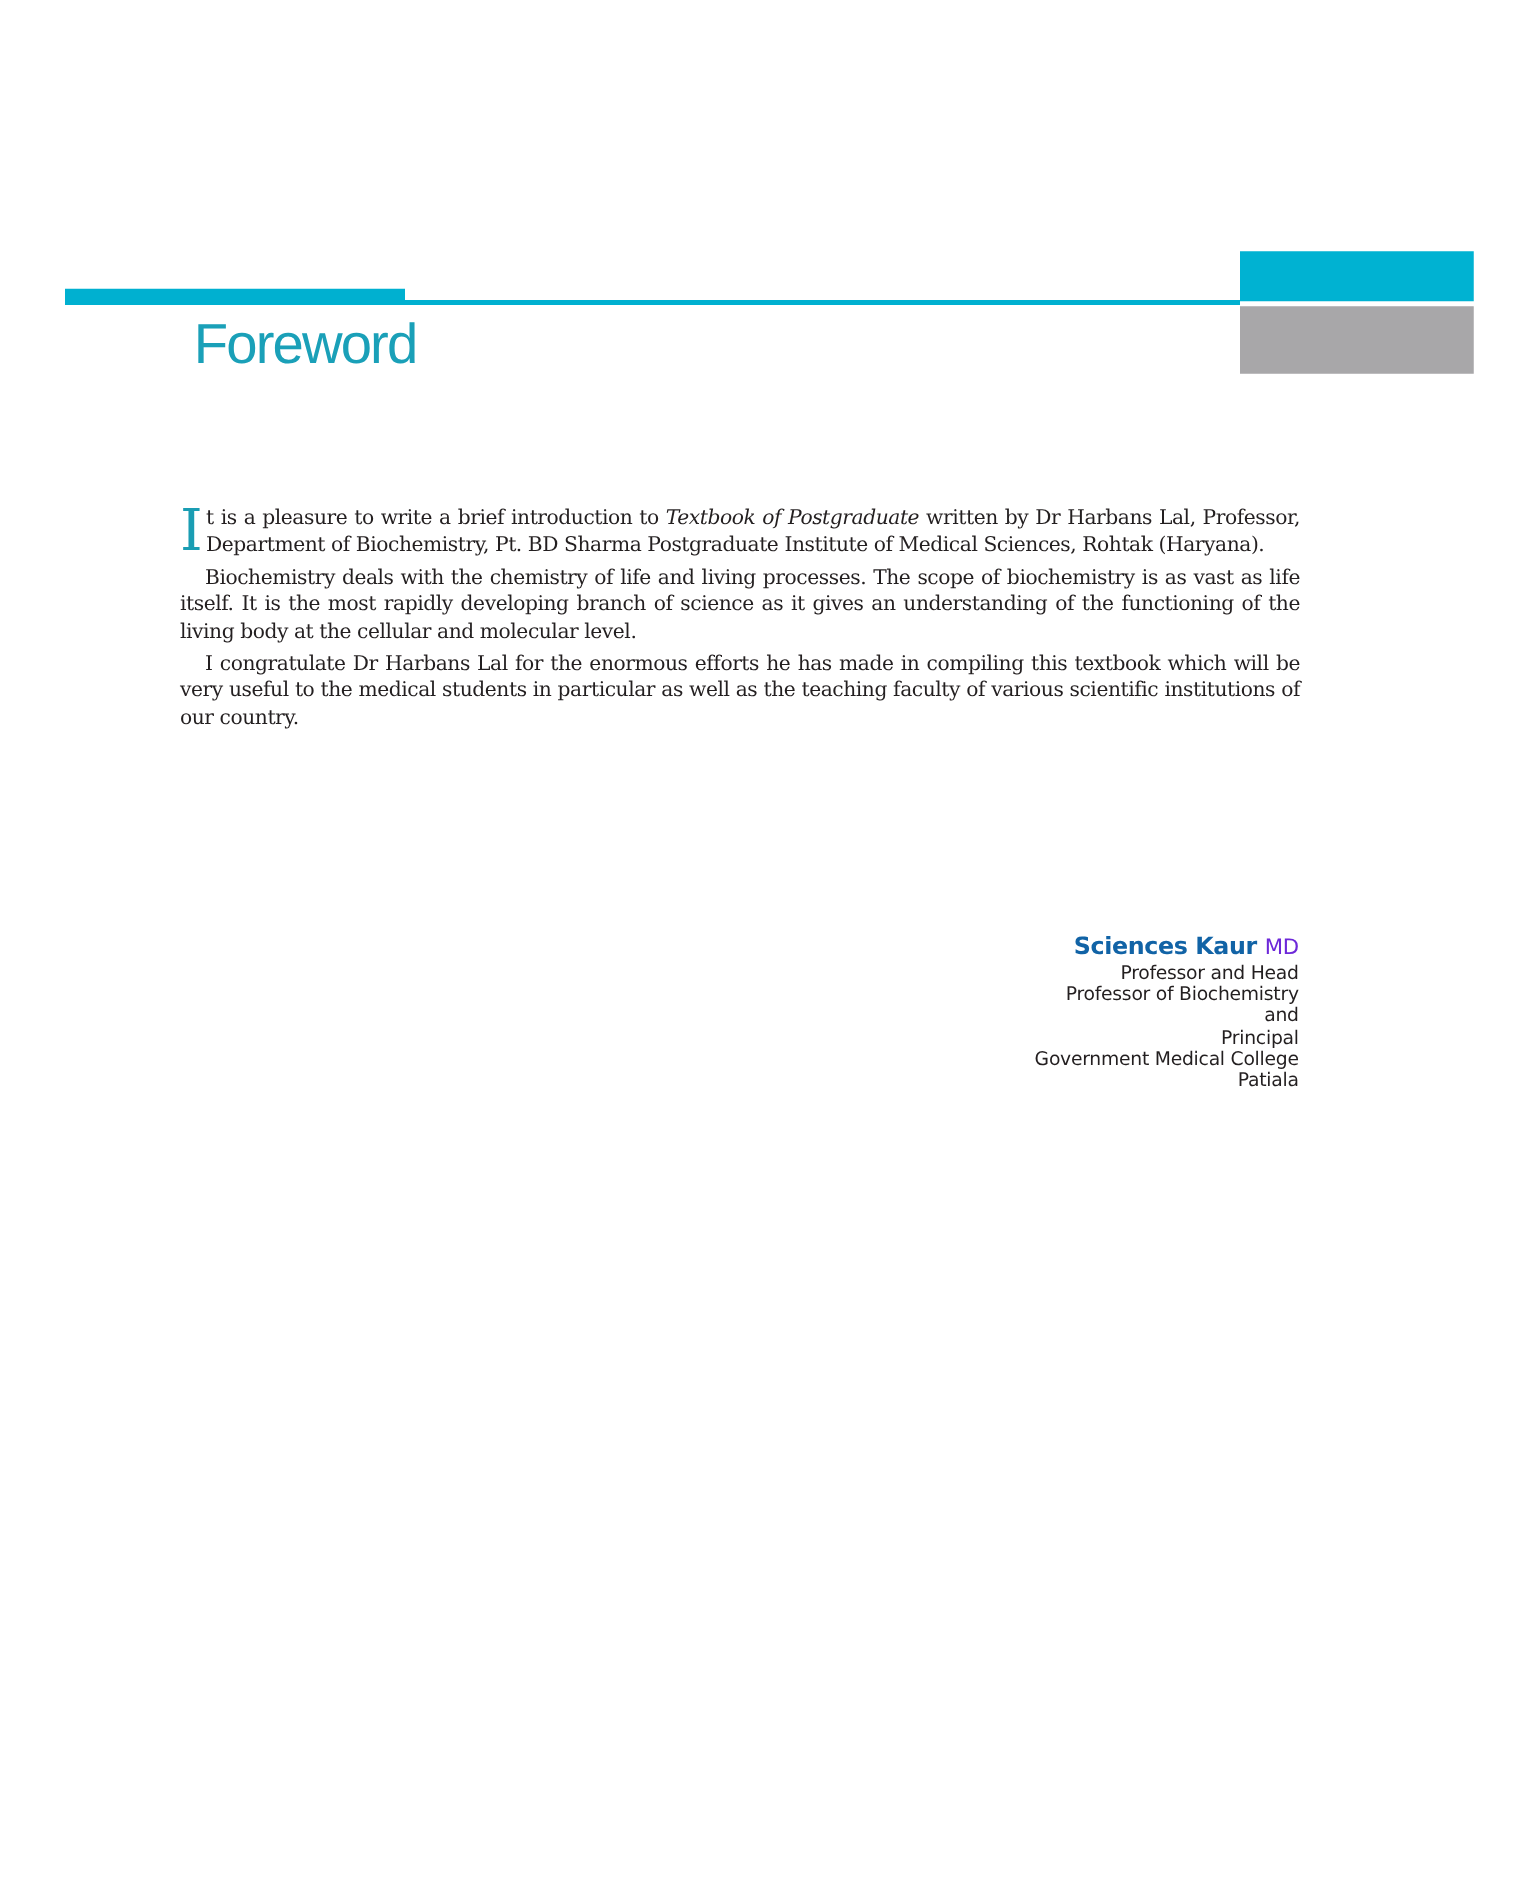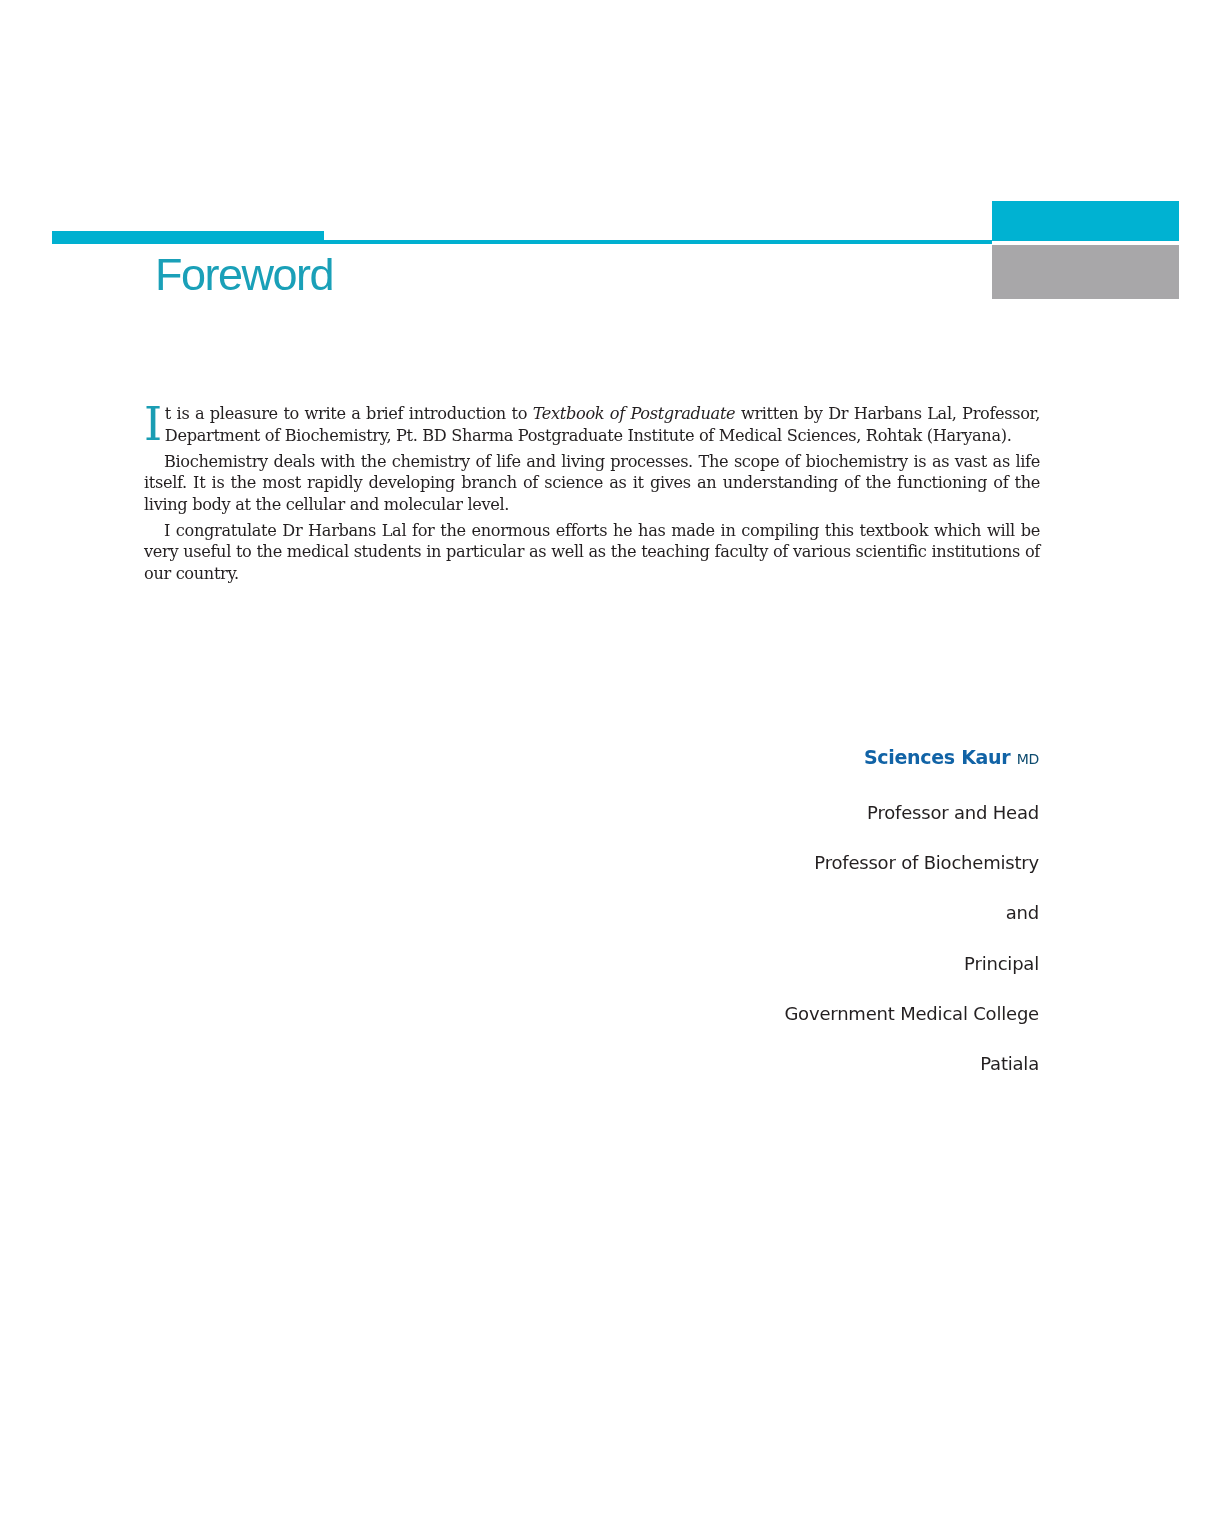--- a/index.html
+++ b/index.html
@@ -9,22 +9,22 @@
     .cyan-box { position: absolute; left: 992px; top: 201px; width: 187px; height: 40px; background: #00b2d2; }
     .gray-box { position: absolute; left: 992px; top: 245px; width: 187px; height: 54px; background: #a8a7a9; }
     .title { position: absolute; left: 155px; top: 252px; margin: 0; font-family: Liberation Sans, sans-serif; font-weight: normal; font-size: 45px; letter-spacing: -1.5px; color: #1aa0b8; line-height: 1; }
     .body-text { position: absolute; left: 144px; top: 403px; width: 896px; font-family: "DejaVu Serif", serif; font-size: 16.2px; line-height: 21.5px; color: #231f20; text-align: justify; letter-spacing: -0.35px; }
     .body-text p { margin: 0 0 4.5px 0; text-indent: 20px; }
     .body-text p.first { text-indent: 0; }
     .dropcap { float: left; font-family: "DejaVu Serif", serif; font-size: 46px; line-height: 38px; color: #1a9db3; margin: 2px 3px 0 0; padding: 0; }
     .body-text em { font-style: italic; }
     .signature { position: absolute; right: 175px; top: 745px; text-align: right; font-family: "DejaVu Sans", sans-serif; color: #231f20; }
     .sig-name { font-size: 19px; font-weight: bold; color: #1163a6; letter-spacing: -0.3px; line-height: 24px; }
-    .sig-degree { font-size: 14px; font-weight: normal; color: #0c4a6e; }
-    .sig-line { font-size: 18px; line-height: 17.2px; letter-spacing: -0.2px; margin-top: 33px; }
+    .sig-degree { font-size: 17px; font-weight: normal; color: #6d28d9; }
+    .sig-line { font-size: 15px; line-height: 17.2px; letter-spacing: -0.2px; }
   </style>
 </head>
 <body>
 
 <div class="thick-bar"></div>
 <div class="thin-line"></div>
 <div class="cyan-box"></div>
 <div class="gray-box"></div>
 
 <h1 class="title">Foreword</h1>

